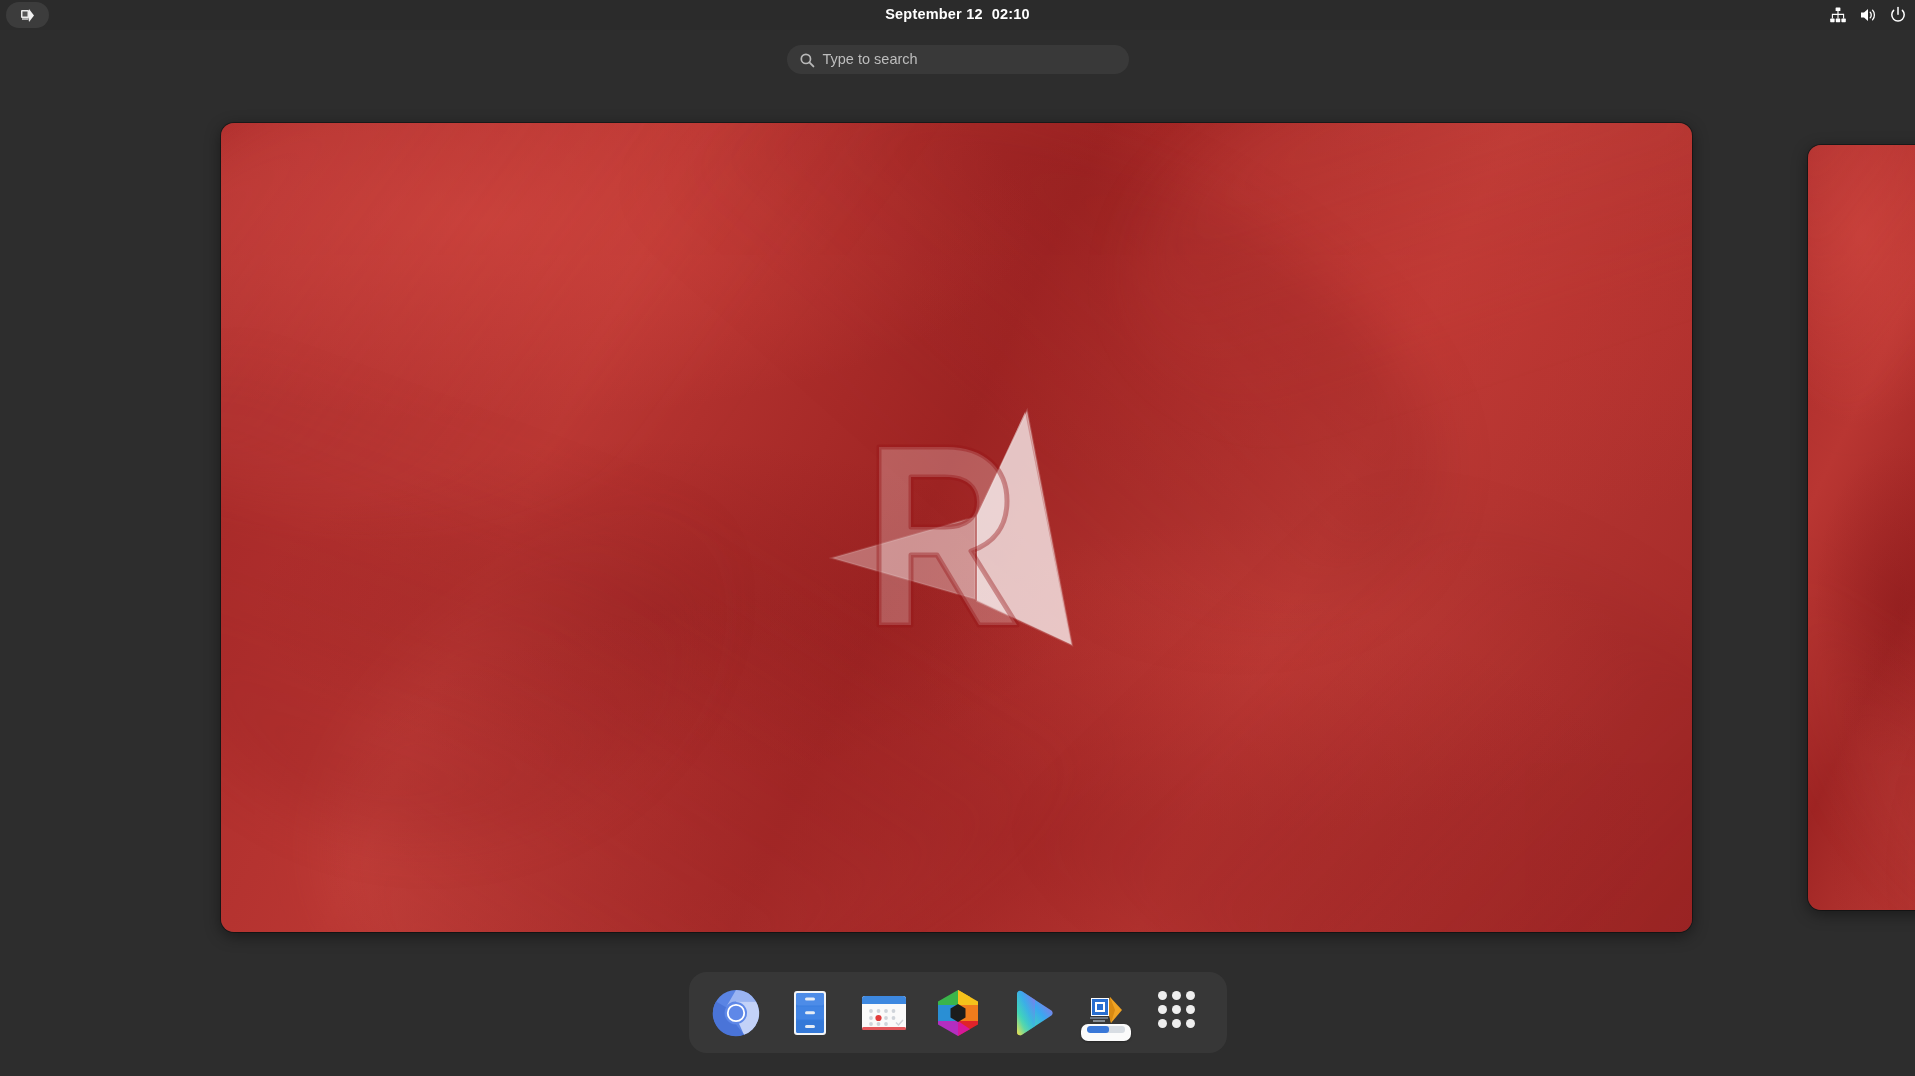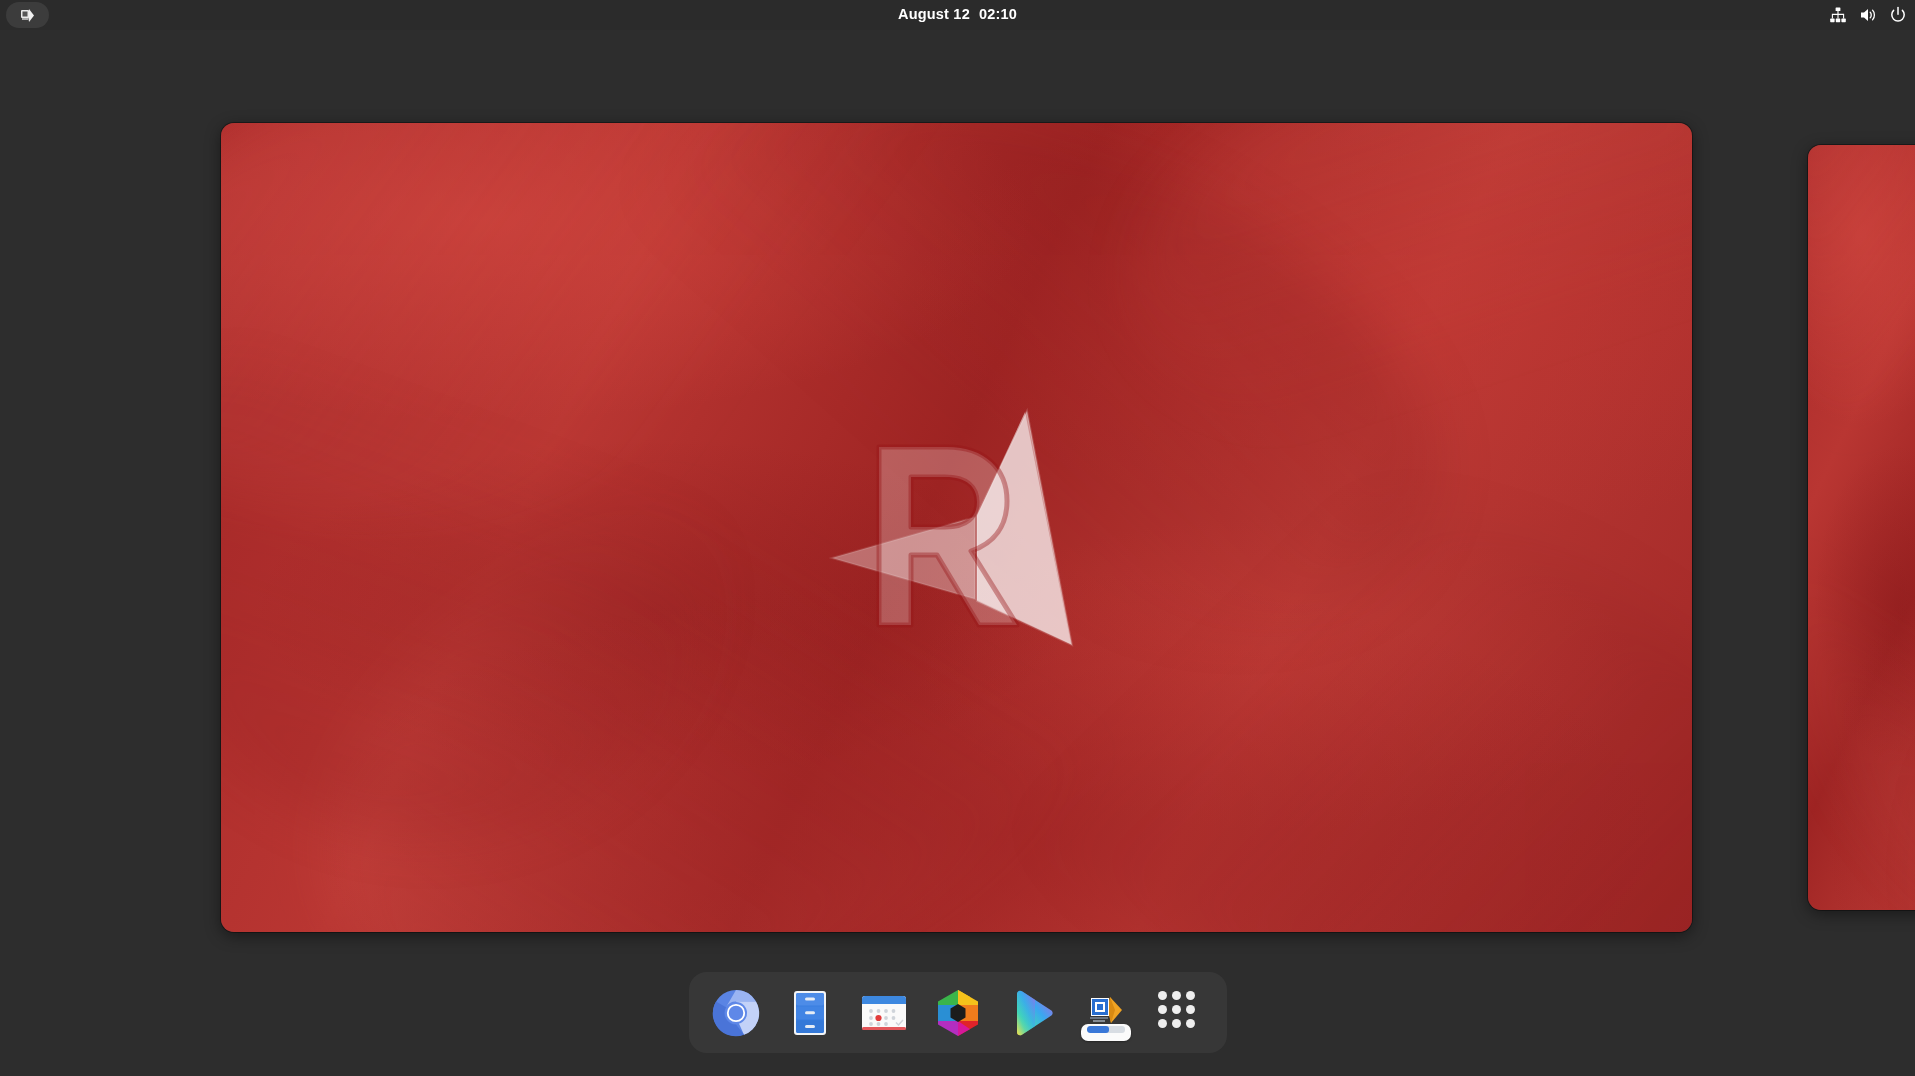--- a/index.html
+++ b/index.html
@@ -321,21 +321,21 @@
         <svg width="17" height="17" viewBox="0 0 17 17" aria-hidden="true">
           <path d="M10 2 L15 8.5 L10 15 L9 8.5 Z" fill="#f0f0f0"></path>
           <rect x="2" y="3" width="8" height="8" rx="1" fill="#e9e9e9"></rect>
           <rect x="3.5" y="4.5" width="5" height="5" fill="#555"></rect>
           <path d="M3 12 L9 12" stroke="#dcdcdc" stroke-width="1.4"></path>
         </svg>
       </span>
     </div>
 
     <div id="clock">
-      <span>August 12</span><span class="sep"></span><span>02:10</span>
+      <span>September 12</span><span class="sep"></span><span>02:10</span>
     </div>
 
     <div id="sys-indicators">
       <span class="ind">
         <svg width="18" height="18" viewBox="0 0 18 18" aria-hidden="true">
           <rect x="6.6" y="1.5" width="4.8" height="3.6" rx="0.6" fill="#ffffff"></rect>
           <rect x="1.2" y="12.6" width="4.4" height="3.6" rx="0.6" fill="#ffffff"></rect>
           <rect x="6.8" y="12.6" width="4.4" height="3.6" rx="0.6" fill="#ffffff"></rect>
           <rect x="12.4" y="12.6" width="4.4" height="3.6" rx="0.6" fill="#ffffff"></rect>
           <path d="M9 5.1 L9 8.4 M3.4 12.6 L3.4 8.4 L14.6 8.4 L14.6 12.6 M9 8.4 L9 12.6" stroke="#ffffff" stroke-width="1.1" fill="none"></path>
@@ -350,20 +350,31 @@
       </span>
       <span class="ind">
         <svg width="18" height="18" viewBox="0 0 18 18" aria-hidden="true">
           <path d="M4.6 4.4 A6.2 6.2 0 1 0 13.4 4.4" stroke="#ffffff" stroke-width="1.5" fill="none" stroke-linecap="round"></path>
           <path d="M9 1.6 L9 8.2" stroke="#ffffff" stroke-width="1.5" stroke-linecap="round"></path>
         </svg>
       </span>
     </div>
   </div>
 
+  <div id="search-wrap">
+    <div id="search-entry">
+      <span id="search-icon">
+        <svg width="16" height="16" viewBox="0 0 16 16" aria-hidden="true">
+          <circle cx="6.9" cy="6.9" r="4.6" stroke="#cfcfcf" stroke-width="1.7" fill="none"></circle>
+          <path d="M10.4 10.4 L14.4 14.4" stroke="#cfcfcf" stroke-width="1.9" stroke-linecap="round"></path>
+        </svg>
+      </span>
+      <span id="search-placeholder">Type to search</span>
+    </div>
+  </div>
 
   <div id="dock">
 
     <div class="dock-item">
       <span class="dock-icon">
         <svg width="50" height="50" viewBox="0 0 50 50" aria-hidden="true">
           <circle cx="25" cy="25" r="23" fill="#5a84e4"></circle>
           <path d="M25 2 A23 23 0 0 1 45 13.5 L25 13.5 A11.5 11.5 0 0 0 15 19.3 Z" fill="#9ab4f2"></path>
           <path d="M45 13.5 A23 23 0 0 1 33 46.8 L25 29 A11.5 11.5 0 0 0 25 13.5 Z" fill="#c3d2f8"></path>
           <path d="M5 13.5 A23 23 0 0 0 33 46.8 L25 36.5 A11.5 11.5 0 0 1 15 19.3 Z" fill="#4a74d8"></path>

